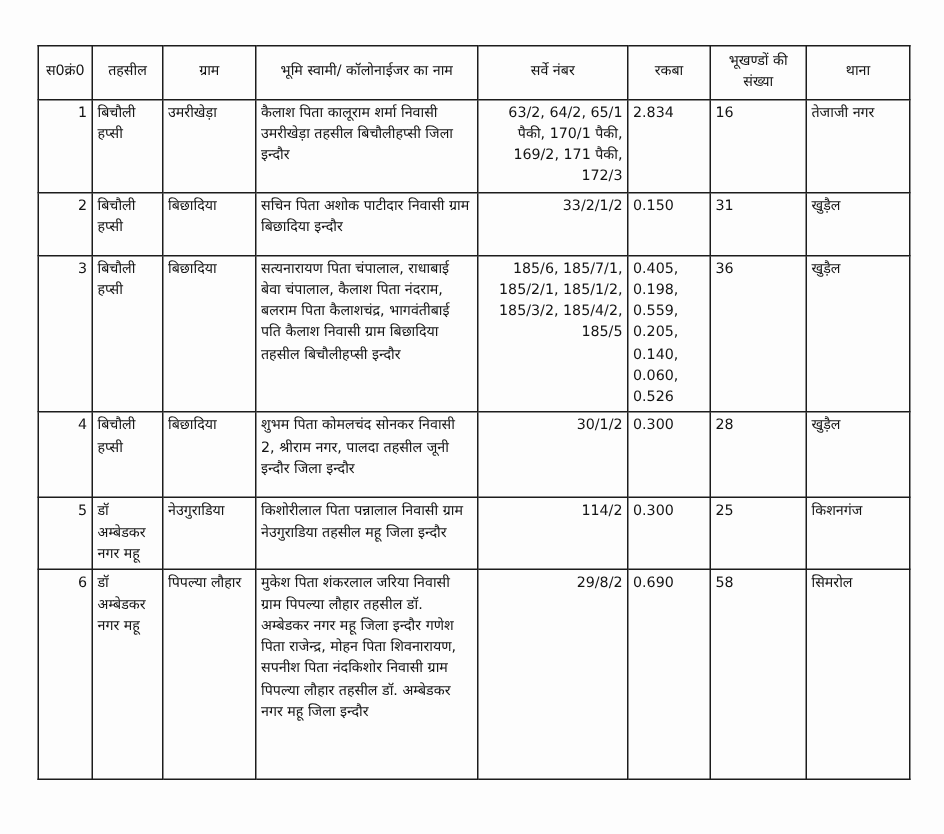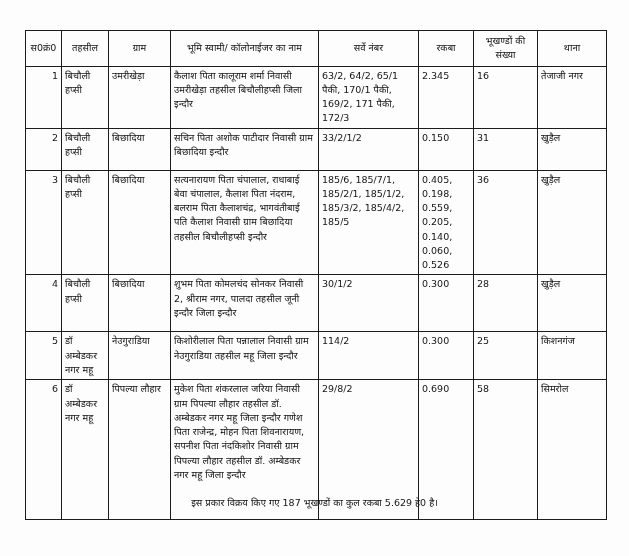--- a/index.html
+++ b/index.html
@@ -44,21 +44,21 @@
   col.w-sno    { width: 36px; }
   col.w-tehsil { width: 47px; }
   col.w-village{ width: 62px; }
   col.w-owner  { width: 148px; }
   col.w-survey { width: 100px; }
   col.w-area   { width: 55px; }
   col.w-plots  { width: 64px; }
   col.w-thana  { width: 69px; }
 
   td.c-sno    { text-align: right; }
-  td.c-survey { text-align: left; }
+  td.c-survey { text-align: right; }
   td.c-plots  { }
   td.c-area   { text-align: left; }
 
   tr.rh  { height: 28px; }
   tr.r1  { height: 60px; }
   tr.r2  { height: 42px; }
   tr.r3  { height: 75px; }
   tr.r4  { height: 57px; }
   tr.r5  { height: 48px; }
   tr.r6  { height: 140px; }
@@ -100,21 +100,21 @@
         <th>थाना</th>
       </tr>
     </thead>
     <tbody>
       <tr class="r1">
         <td class="c-sno">1</td>
         <td>बिचौली हप्सी</td>
         <td>उमरीखेड़ा</td>
         <td>कैलाश पिता कालूराम शर्मा निवासी उमरीखेड़ा तहसील बिचौलीहप्सी जिला इन्दौर</td>
         <td class="c-survey">63/2, 64/2, 65/1 पैकी, 170/1 पैकी, 169/2, 171 पैकी, 172/3</td>
-        <td class="c-area">2.345</td>
+        <td class="c-area">2.834</td>
         <td class="c-plots">16</td>
         <td>तेजाजी नगर</td>
       </tr>
       <tr class="r2">
         <td class="c-sno">2</td>
         <td>बिचौली हप्सी</td>
         <td>बिछादिया</td>
         <td>सचिन पिता अशोक पाटीदार निवासी ग्राम बिछादिया इन्दौर</td>
         <td class="c-survey">33/2/1/2</td>
         <td class="c-area">0.150</td>
@@ -157,15 +157,14 @@
         <td>पिपल्या लौहार</td>
         <td>मुकेश पिता शंकरलाल जरिया निवासी ग्राम पिपल्या लौहार तहसील डॉ. अम्बेडकर नगर महू जिला इन्दौर गणेश पिता राजेन्द्र, मोहन पिता शिवनारायण, सपनीश पिता नंदकिशोर निवासी ग्राम पिपल्या लौहार तहसील डॉ. अम्बेडकर नगर महू जिला इन्दौर</td>
         <td class="c-survey">29/8/2</td>
         <td class="c-area">0.690</td>
         <td class="c-plots">58</td>
         <td>सिमरोल</td>
       </tr>
     </tbody>
   </table>
 
-  <div class="summary-line">इस प्रकार विक्रय किए गए 187 भूखण्डों का कुल रकबा 5.629 हे0 है।</div>
 
 </div>
 
 </body></html>

